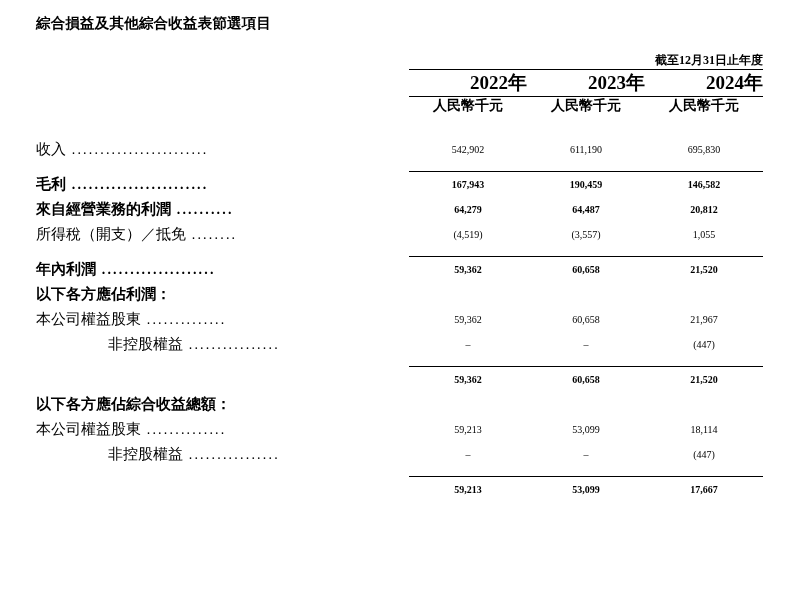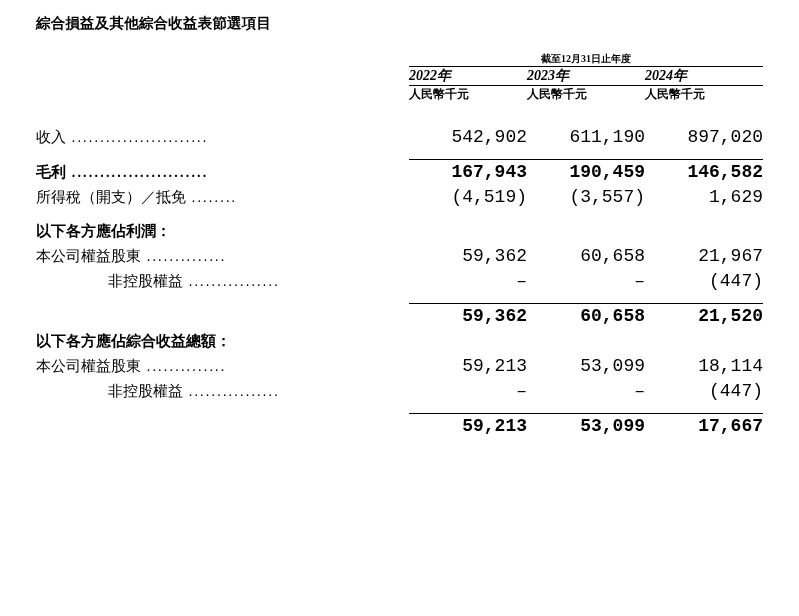--- a/index.html
+++ b/index.html
@@ -41,59 +41,58 @@
   }
   table.fin td, table.fin th {
     padding: 0;
     vertical-align: bottom;
   }
   
   col.c-label { width: 373px; }
   col.c-num { width: 118px; }
 
   .hdr-span {
-    text-align: center;
+    text-align: right;
     font-family: "Liberation Serif", serif;
     font-weight: bold;
-    font-size: 10px;
+    font-size: 12px;
     padding-bottom: 3px;
     border-bottom: 1.1px solid #000;
   }
   .hdr-year {
-    text-align: left;
-    font-weight: bold;
-    font-size: 14px;
+    text-align: right;
+    font-weight: bold;
+    font-size: 19px;
     padding-top: 5px;
     padding-bottom: 3px;
     border-bottom: 1.1px solid #000;
-    font-style: italic;
   }
   .hdr-unit {
-    font-weight: bold;
-    font-size: 12px;
+    text-align: center;
+    font-weight: bold;
+    font-size: 14px;
     padding-top: 6px;
     padding-bottom: 2px;
   }
   .spacer-row td { height: 22px; }
 
   .lbl {
     padding-left: 54px;
     white-space: nowrap;
     font-size: 15px;
     line-height: 25px;
   }
   .lbl.indent2 { padding-left: 72px; }
   .lbl.bold { font-weight: bold; }
   .num {
-    text-align: right;
+    text-align: center;
     white-space: nowrap;
-    font-size: 18px;
+    font-size: 10px;
     line-height: 25px;
     padding-right: 8px;
-    font-family: Liberation Mono, monospace;
   }
   .num.bold { font-weight: bold; }
   .dots {
     letter-spacing: 2.2px;
     font-size: 14px;
   }
   tr.rule-top td {
     border-top: 1.1px solid #000;
   }
   tr.rule-top td.nb { border-top: none; }
@@ -136,45 +135,57 @@
         <tr class="spacer-row">
           <td></td>
           <td></td>
           <td></td>
           <td></td>
         </tr>
         <tr>
           <td class="lbl"><span>收入</span><span class="dots"> ........................</span></td>
           <td class="num">542,902</td>
           <td class="num">611,190</td>
-          <td class="num">897,020</td>
+          <td class="num">695,830</td>
         </tr>
         <tr class="gap">
           <td></td>
           <td></td>
           <td></td>
           <td></td>
         </tr>
         <tr class="rule-top pad-top">
           <td class="lbl bold nb"><span>毛利</span><span class="dots"> ........................</span></td>
           <td class="num bold">167,943</td>
           <td class="num bold">190,459</td>
           <td class="num bold">146,582</td>
         </tr>
         <tr>
+          <td class="lbl bold"><span>來自經營業務的利潤</span><span class="dots"> ..........</span></td>
+          <td class="num bold">64,279</td>
+          <td class="num bold">64,487</td>
+          <td class="num bold">20,812</td>
+        </tr>
+        <tr>
           <td class="lbl"><span>所得稅（開支）／抵免</span><span class="dots"> ........</span></td>
           <td class="num">(4,519)</td>
           <td class="num">(3,557)</td>
-          <td class="num">1,629</td>
-        </tr>
-        <tr class="gap">
-          <td></td>
-          <td></td>
-          <td></td>
-          <td></td>
+          <td class="num">1,055</td>
+        </tr>
+        <tr class="gap">
+          <td></td>
+          <td></td>
+          <td></td>
+          <td></td>
+        </tr>
+        <tr class="rule-top pad-top">
+          <td class="lbl bold nb"><span>年內利潤</span><span class="dots"> ....................</span></td>
+          <td class="num bold">59,362</td>
+          <td class="num bold">60,658</td>
+          <td class="num bold">21,520</td>
         </tr>
         <tr>
           <td class="lbl bold">以下各方應佔利潤：</td>
           <td class="num bold"></td>
           <td class="num bold"></td>
           <td class="num bold"></td>
         </tr>
         <tr>
           <td class="lbl"><span>本公司權益股東</span><span class="dots"> ..............</span></td>
           <td class="num">59,362</td>

